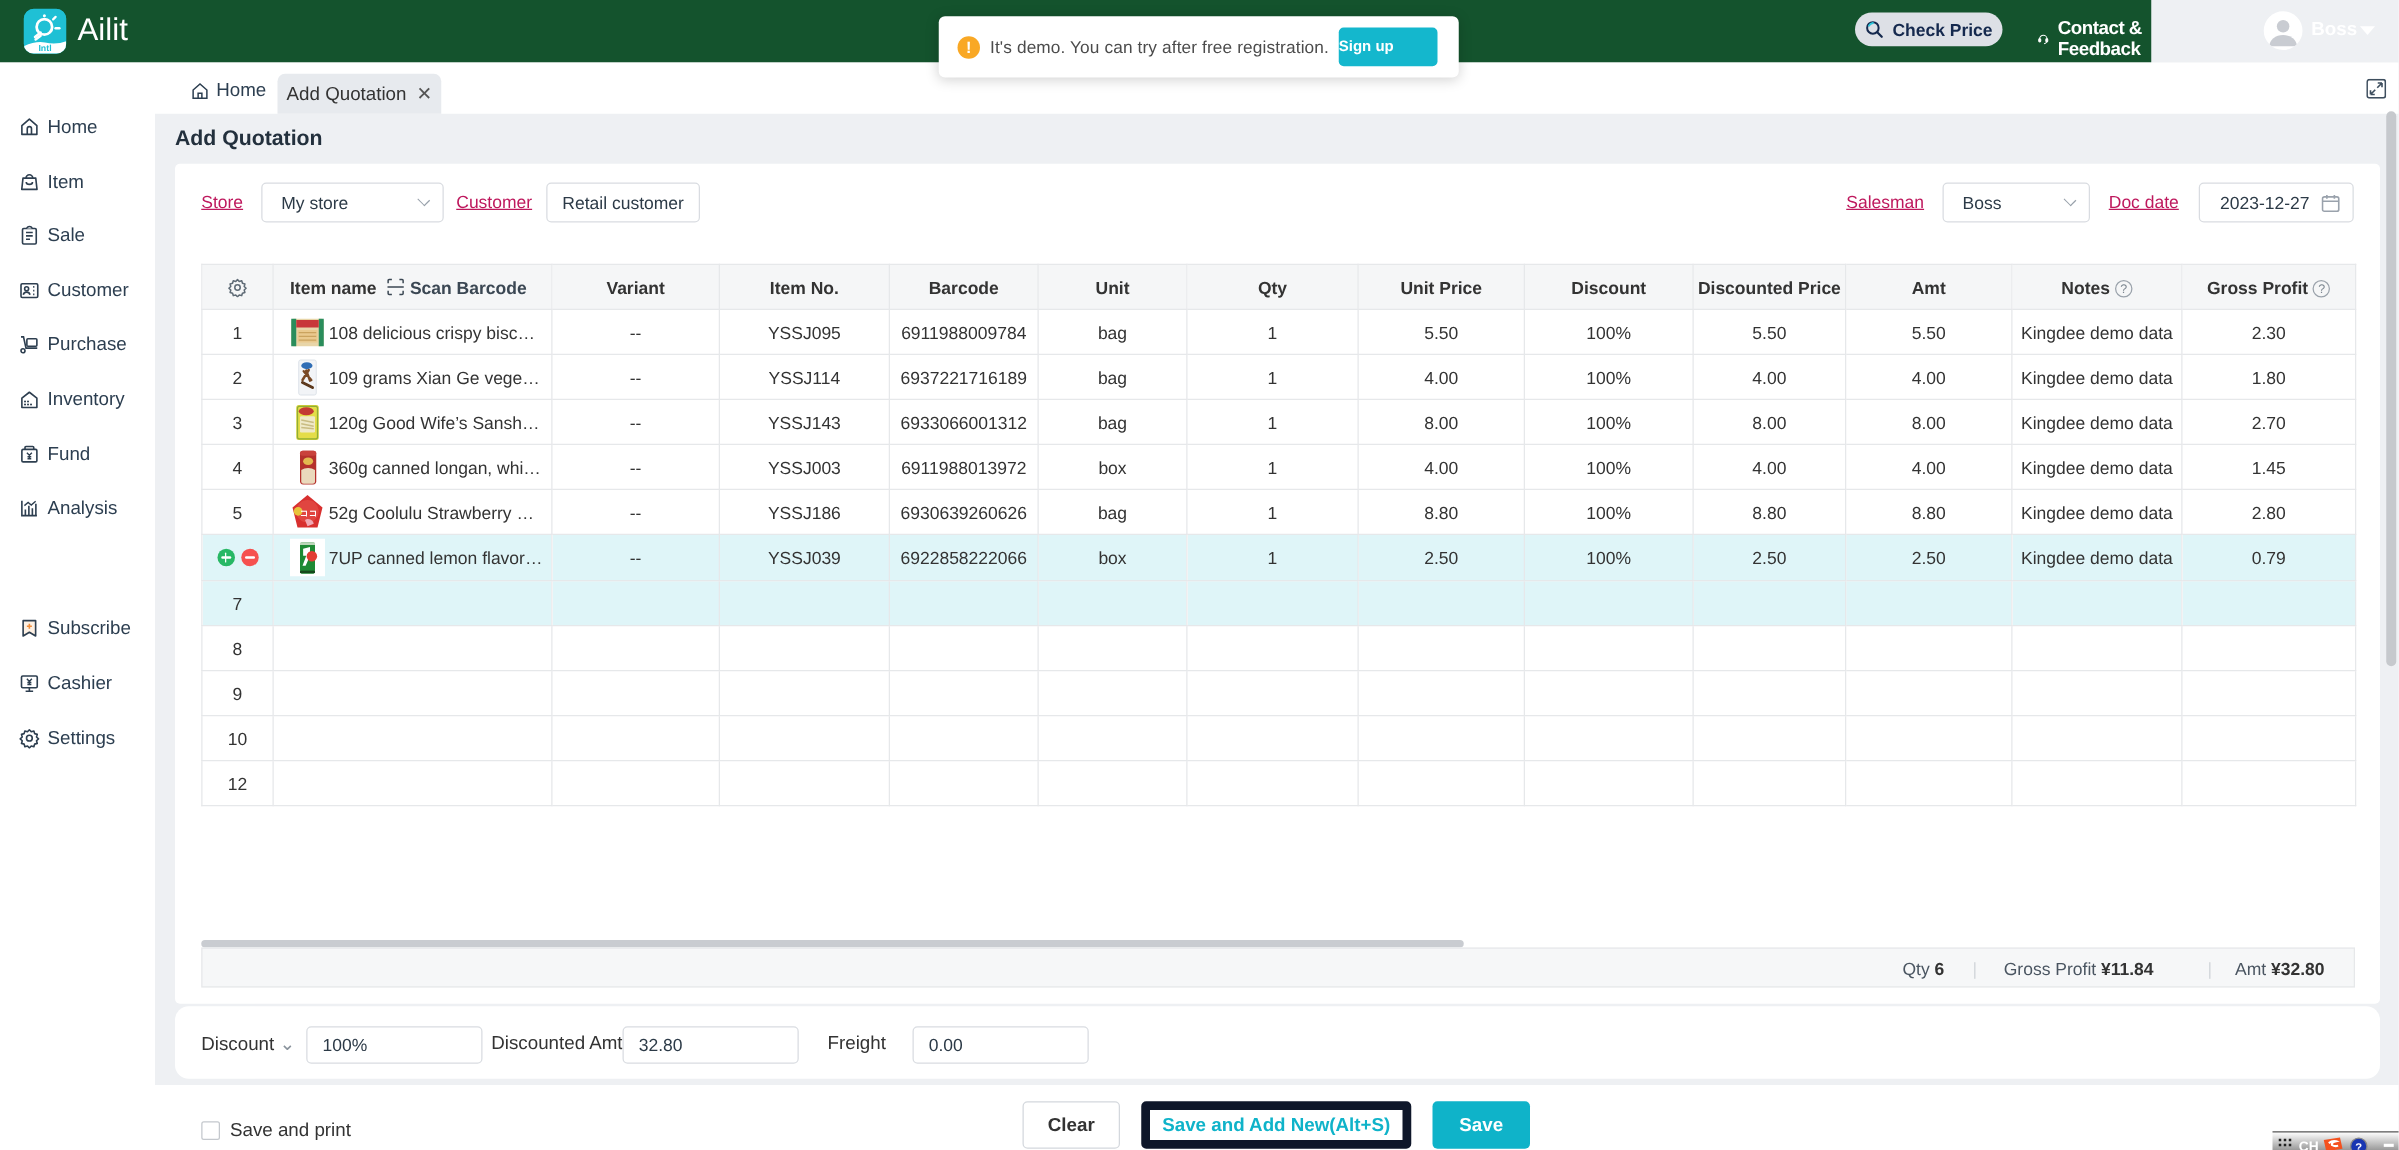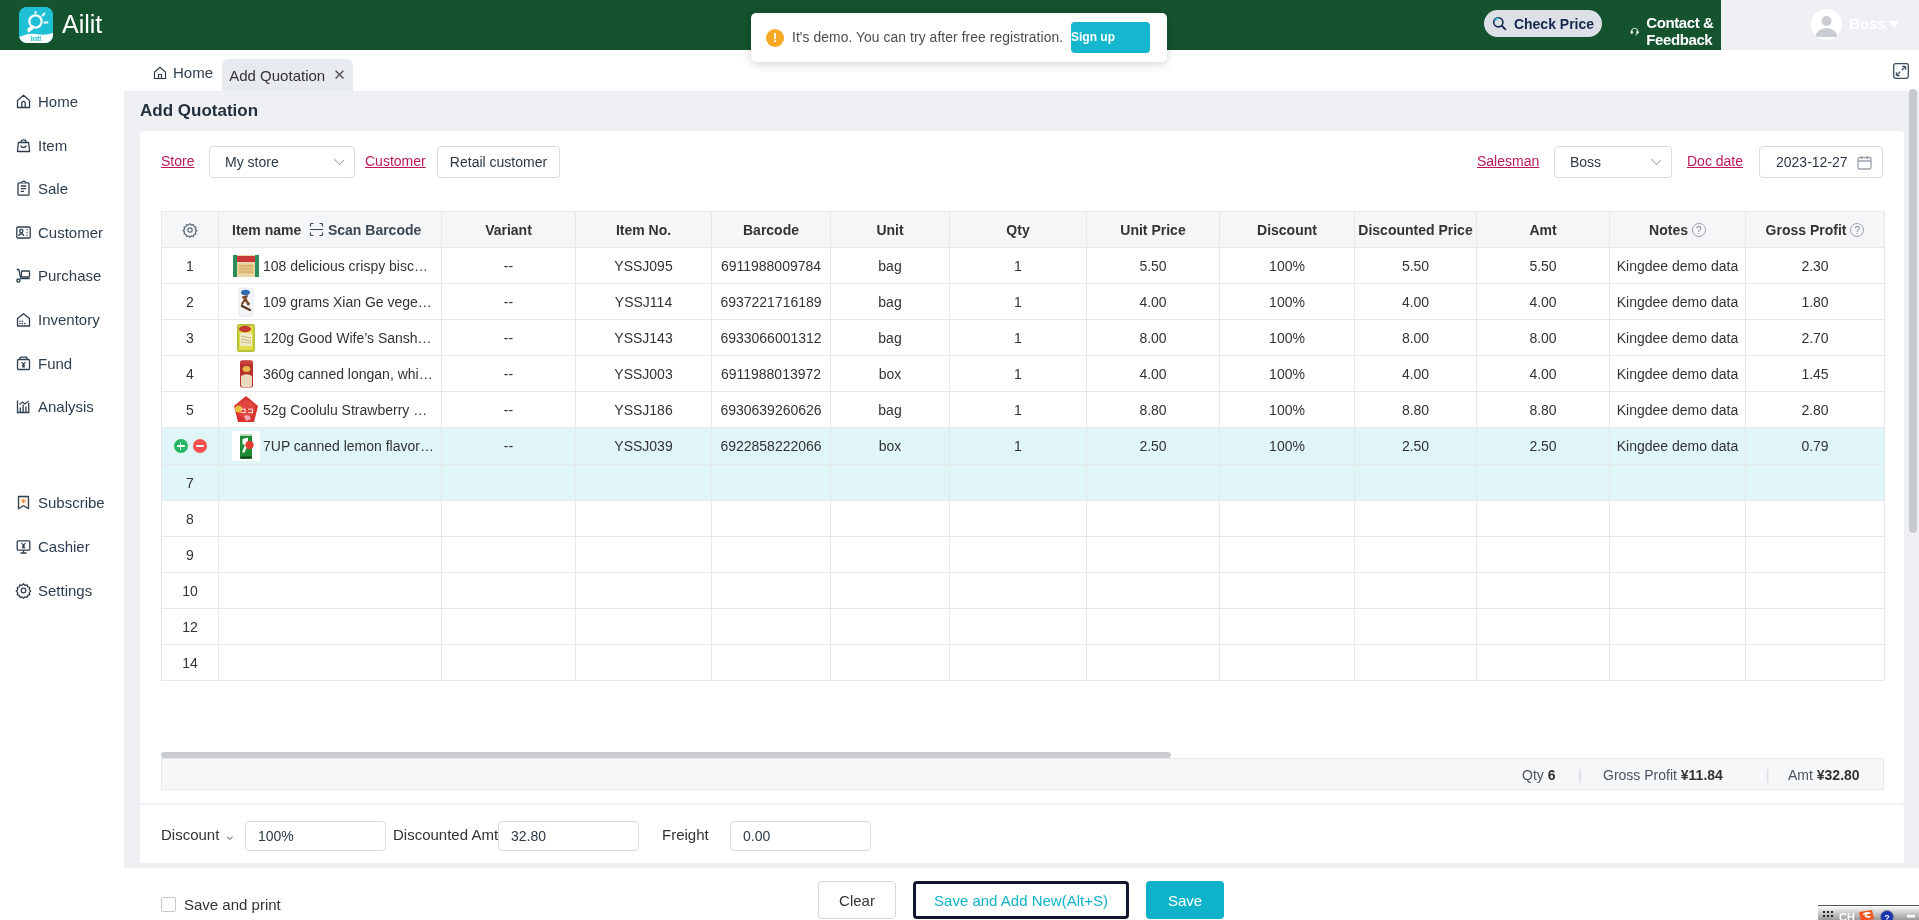--- a/index.html
+++ b/index.html
@@ -58,31 +58,31 @@
 .pm:before { content:""; position:absolute; left:3px; top:6.2px; width:8px; height:1.8px; background:#fff; border-radius:1px; }
 .pm.add:after { content:""; position:absolute; left:6.2px; top:3px; width:1.8px; height:8px; background:#fff; border-radius:1px; }
 
 
 #hscroll { position:absolute; left:21px; top:621px; width:1010px; height:6px; background:#c9ccd1; border-radius:3px; }
 #summary { position:absolute; left:21px; top:627px; width:1723px; height:32px; background:#f6f7f8; border:1px solid #e6e8ea; font-size:14px; color:#4a5561; }
 #summary b { color:#333; }
 #summary .sep { color:#d3d7db; }
 
 
-#dstrip { position:absolute; left:140px; top:805px; width:1764px; height:58px; background:#fff; border-radius:0; }
+#dstrip { position:absolute; left:140px; top:805px; width:1764px; height:58px; background:#fff; border-radius:11px; }
 #dstrip .lab { font-size:15px; color:#333; }
 .inpbox { height:30px; border:1px solid #d9dce1; border-radius:4px; font-size:14px; color:#2c3a47; display:flex; align-items:center; padding-left:12px; background:#fff; }
 
 
 #footer { position:absolute; left:124px; top:868px; width:1795px; height:52px; background:#fff; }
 #chk { position:absolute; left:37px; top:29px; width:15px; height:15px; border:1px solid #c4c8cd; border-radius:2px; background:#fff; }
 #chklab { position:absolute; left:60px; top:28px; font-size:15px; color:#333; }
-.btn { position:absolute; top:13px; height:38px; border-radius:4px; font-size:15px; display:flex; align-items:center; justify-content:center; }
+.btn { position:absolute; top:13px; height:38px; border-radius:4px; font-size:15px; display:flex; align-items:center; justify-content:center;font-weight:bold; }
 #btnclear { left:694px; width:78px; background:#fff; border:1px solid #d4d8dd; color:#333; }
-#btnsaveadd { left:789px; width:216px; background:#fff; border:3px solid #0f172a; color:#0fb3c9; }
+#btnsaveadd { left:789px; width:216px; background:#fff; border:7px solid #0f172a; color:#0fb3c9; }
 #btnsave { left:1022px; width:78px; background:#0fb3c9; color:#fff; }
 #vthumb { position:absolute; left:1909px; top:89px; width:8px; height:444px; background:#c6c9cd; border-radius:4px; }
 
 
 #ime { position:absolute; left:1818px; top:905px; width:101px; height:15px; background:linear-gradient(#fdfdfd,#9a9a9a); border-top:1px solid #555; }
 </style>
 </head>
 <body>
 
 <div id="topbar">
@@ -480,35 +480,20 @@
           <td></td>
           <td></td>
           <td></td>
           <td></td>
           <td></td>
           <td></td>
           <td></td>
           <td></td>
           <td></td>
         </tr>
-    <tr>
-          <td>14</td>
-          <td></td>
-          <td></td>
-          <td></td>
-          <td></td>
-          <td></td>
-          <td></td>
-          <td></td>
-          <td></td>
-          <td></td>
-          <td></td>
-          <td></td>
-          <td></td>
-        </tr>
   </tbody>
     </table>
 
   <div id="hscroll"></div>
   <div id="summary">
     <span style="position:absolute;left:1360px;top:8px;">Qty&nbsp;<b>6</b></span>
     <span class="sep" style="position:absolute;left:1416px;top:8px;">|</span>
     <span style="position:absolute;left:1441px;top:8px;">Gross Profit&nbsp;<b>¥11.84</b></span>
     <span class="sep" style="position:absolute;left:1604px;top:8px;">|</span>
     <span style="position:absolute;left:1626px;top:8px;">Amt&nbsp;<b>¥32.80</b></span>

